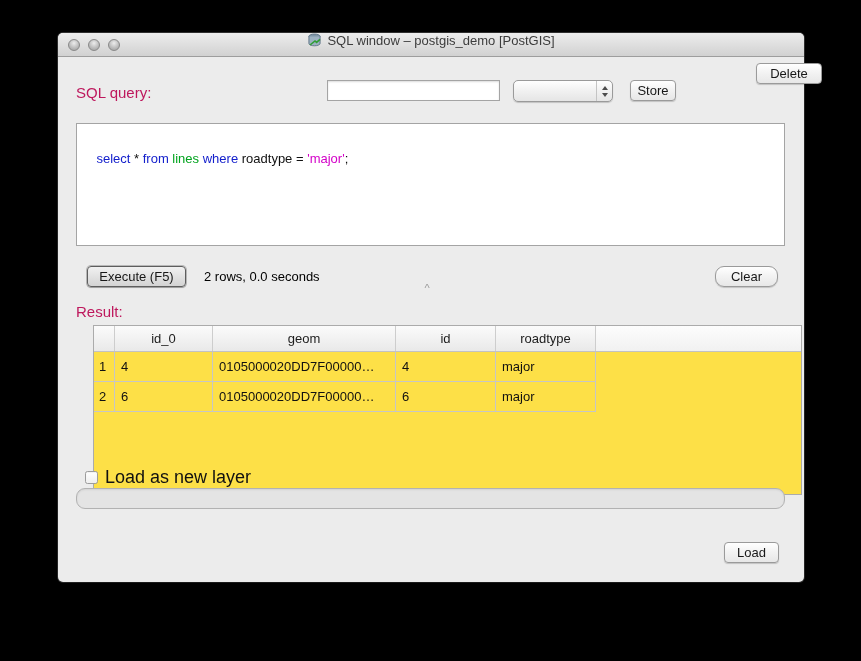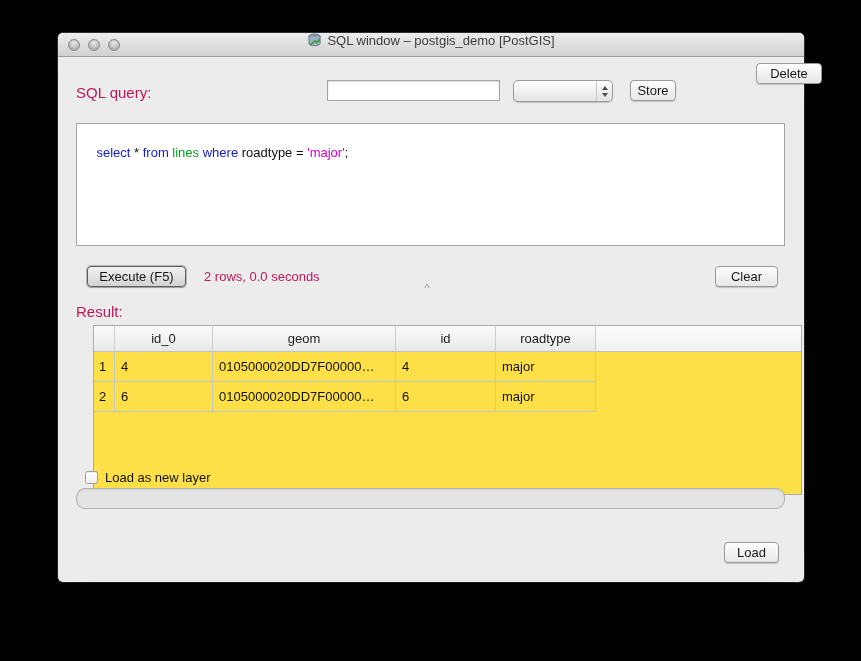--- a/index.html
+++ b/index.html
@@ -60,29 +60,29 @@
     width:16px; height:100%; display:flex; flex-direction:column;
     align-items:center; justify-content:center; border-left:1px solid #c4c4c4;
   }
   .tri-up { width:0; height:0; border-left:3.5px solid transparent; border-right:3.5px solid transparent; border-bottom:4px solid #4c4c4c; margin-bottom:3px; }
   .tri-down { width:0; height:0; border-left:3.5px solid transparent; border-right:3.5px solid transparent; border-top:4px solid #4c4c4c; }
 
   
   .sql-editor {
     position:absolute; left:18px; top:90px; width:709px; height:123px;
     background:#fff; border:1px solid #a4a4a4;
-    font:13px "Liberation Sans", sans-serif; padding:6px 5px;
+    font:13px "Liberation Sans", sans-serif; padding:12px 5px;
     white-space:pre; color:#111;
   }
   .tok-kw  { color:var(--kw,  #1420cc); }
   .tok-obj { color:var(--obj, #00a31e); }
   .tok-str { color:var(--str, #d400c8); }
 
   
-  .status { position:absolute; left:146px; top:233px; height:21px; line-height:21px; font-size:13px; color:#be185d; }
+  .status { position:absolute; left:146px; top:233px; height:21px; line-height:21px; font-size:13px; color:#000000; }
   .splitter-caret {
     position:absolute; left:362px; top:250px; width:14px; height:10px;
     color:#9a9a9a; font-size:11px; line-height:10px; text-align:center; cursor:row-resize;
   }
 
   
   .table {
     position:absolute; left:35px; top:292px; width:709px; height:170px;
     background:#fde047; border:1px solid #ababab; overflow:hidden;
   }
@@ -100,21 +100,21 @@
   }
   .td.rownum { justify-content:flex-start; padding-left:5px; }
   .w-num { width:21px; } .w-id0 { width:98px; } .w-geom { width:183px; } .w-id { width:100px; } .w-road { width:100px; }
 
   
   .check-row { position:absolute; left:27px; top:436px; height:16px; display:flex; align-items:center; gap:7px; }
   .checkbox {
     width:13px; height:13px; background:linear-gradient(#ffffff,#efefef);
     border:1px solid #9c9c9c; border-radius:2.5px; box-shadow:inset 0 1px 1px rgba(0,0,0,.06);
   }
-  .check-label { font-size:13px; color:#111; }
+  .check-label { font-size:18px; color:#111; }
   .layer-name-field {
     position:absolute; left:18px; top:455px; width:709px; height:21px;
     background:#e4e4e4; border:1px solid #b2b2b2; border-radius:9px;
     box-shadow:inset 0 1px 2px rgba(0,0,0,.08);
     font:13px "Liberation Sans", sans-serif; padding:0 8px; color:#777;
   }
 </style>
 </head>
 <body>
 
@@ -149,21 +149,21 @@
   </div>
   <div class="mac-btn" style="left:572px; top:47px; width:46px; height:21px;">Store</div>
   <div class="mac-btn" style="left:650px; top:30px; width:66px; height:21px;margin-left:48px;">Delete</div>
 
   <div class="sql-editor">
     <span class="sql-line"><span class="tok-kw">select</span><span> * </span><span class="tok-kw">from</span><span> </span><span class="tok-obj">lines</span><span> </span><span class="tok-kw">where</span><span> roadtype = </span><span class="tok-str">'major'</span><span>;</span></span>
   </div>
 
   <div class="mac-btn focused" style="left:29px; top:233px; width:99px; height:21px;">Execute (F5)</div>
   <span class="status">2 rows, 0.0 seconds</span>
-  <div class="mac-btn" style="left:657px; top:233px; width:63px; height:21px;">Clear</div>
+  <div class="mac-btn" style="left:657px; top:233px; width:63px; height:21px;border-radius:9px;">Clear</div>
   <div class="splitter-caret">^</div>
 
   <span class="label" style="left:18px; top:270px;">Result:</span>
   <div class="table">
     <div class="thead">
       <div class="th w-num"></div>
       <div class="th w-id0">id_0</div>
       <div class="th w-geom">geom</div>
       <div class="th w-id">id</div>
       <div class="th w-road">roadtype</div>

